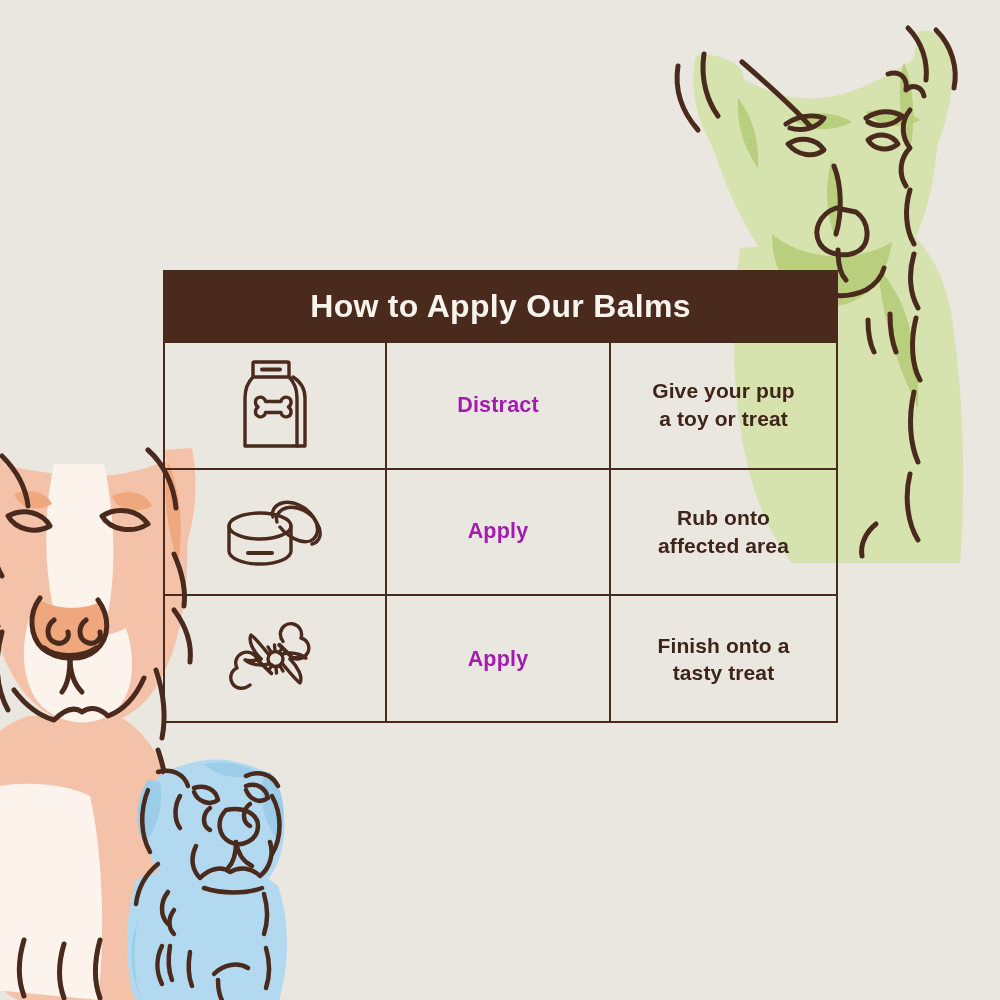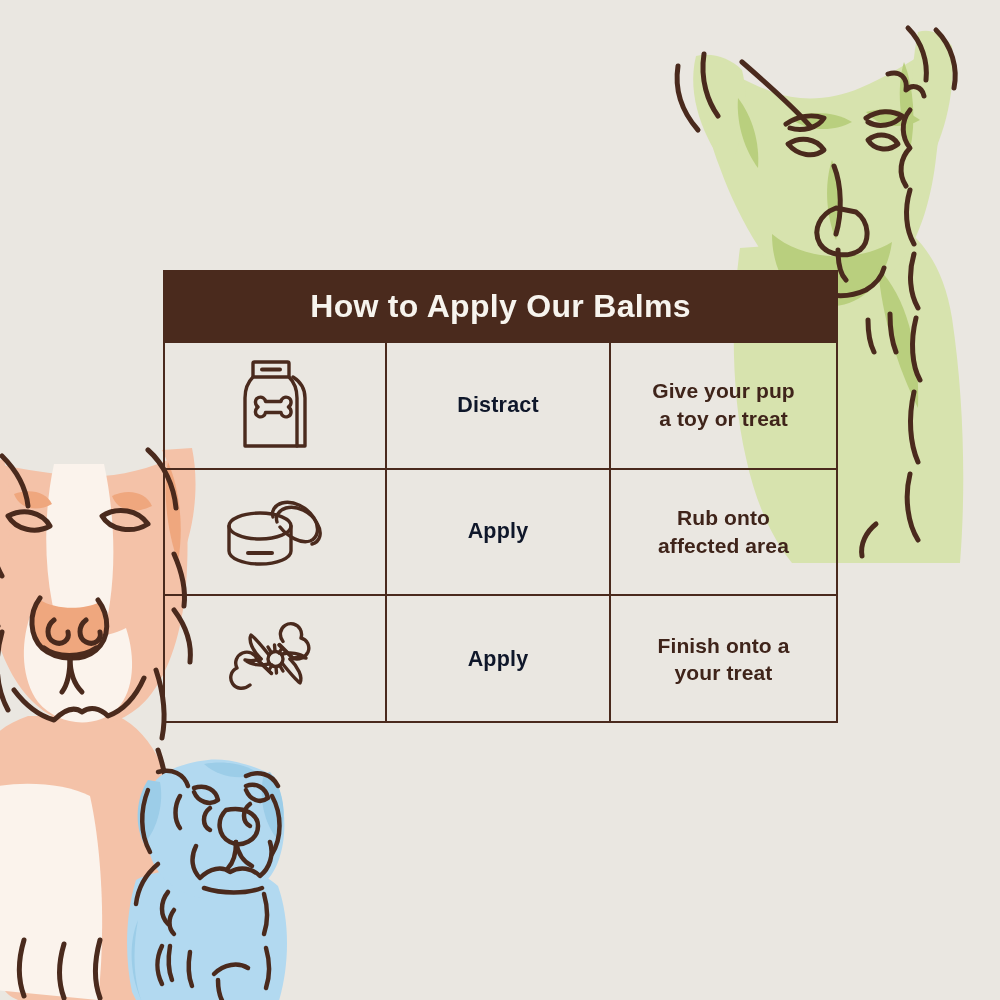--- a/index.html
+++ b/index.html
@@ -88,21 +88,21 @@
   }
   .cell-desc {
     flex: 1;
     box-sizing: border-box;
     display: flex;
     align-items: center;
     justify-content: center;
     text-align: center;
   }
   .step-label {
-    color: #0f172a;
+    color: #a21caf;
     font-size: 21.5px;
     font-weight: bold;
     letter-spacing: 0.2px;
   }
   .desc-text {
     color: #3f241a;
     font-size: 21px;
     line-height: 1.33;
     font-weight: bold;
     letter-spacing: 0.1px;
@@ -359,21 +359,21 @@
               <path d="M53 55 L56 60 M49 56 L49.5 62 M45 54 L42 59"></path>
             </g>
           </svg>
         </div>
         <div class="cell-step">
           <span class="step-label">Apply</span>
         </div>
         <div class="cell-desc">
           <div class="desc-text">
             <span class="l1">Finish onto a</span>
-            <span class="l2">your treat</span>
+            <span class="l2">tasty treat</span>
           </div>
         </div>
       </div>
 
     </div>
   </div>
 
 </div>
 
 </body></html>

